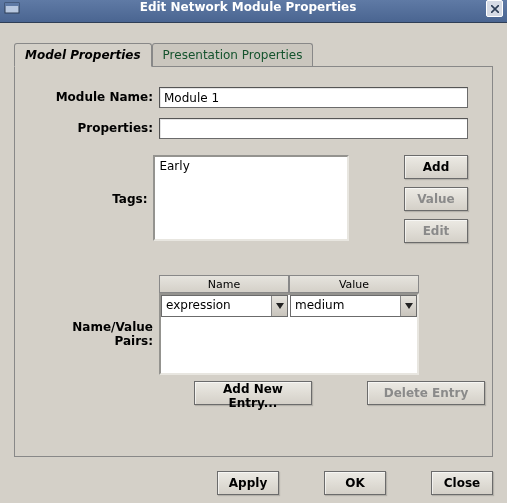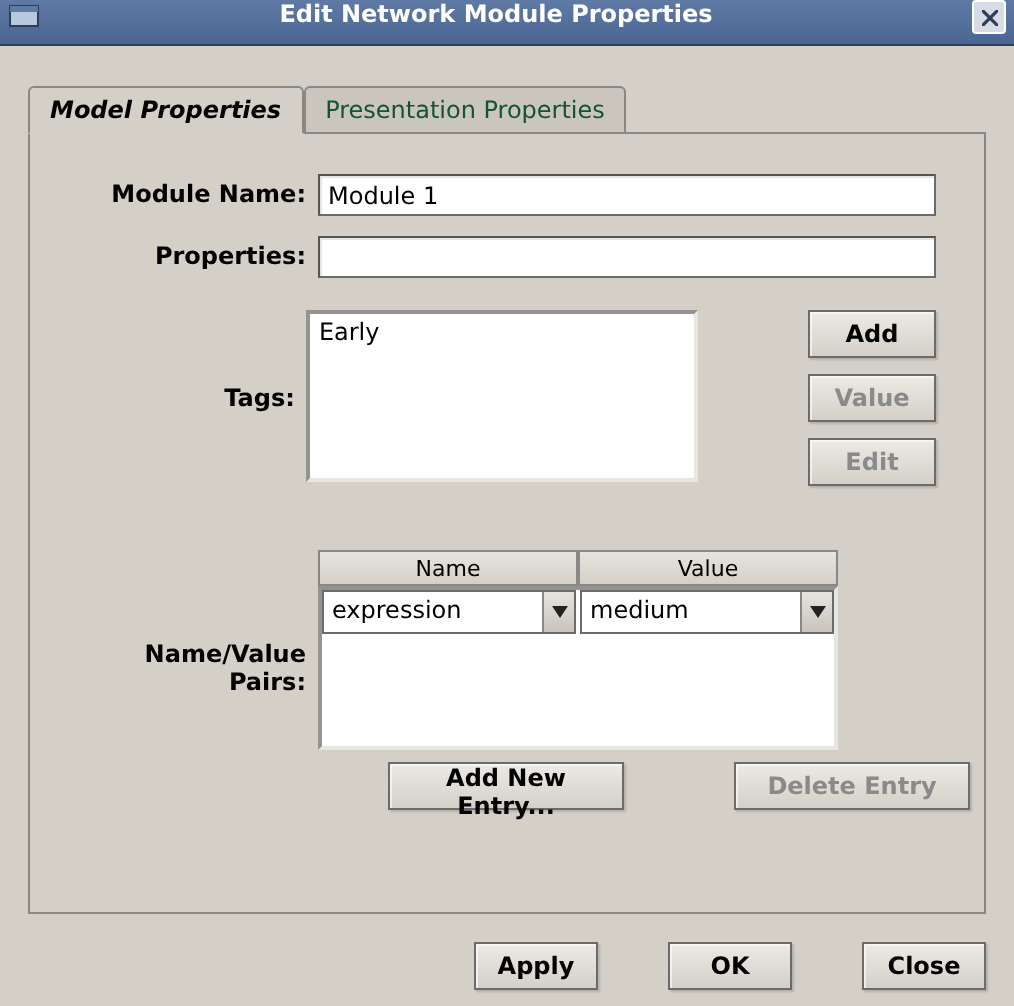--- a/index.html
+++ b/index.html
@@ -189,20 +189,21 @@
   .nv-buttons {
     display: flex;
     gap: 20px;
     margin-top: 6px;
     width: 260px;
   }
   .nv-buttons .btn { min-width: 118px; }
   .dialog-buttons {
     display: flex;
     justify-content: flex-end;
+    gap: 10px;
     margin-top: 14px;
   }
   .dialog-buttons .btn { min-width: 62px; }
 </style>
 </head>
 <body>
 
 <div class="titlebar">
   <span class="title-icon">
     <svg viewBox="0 0 16 16">

